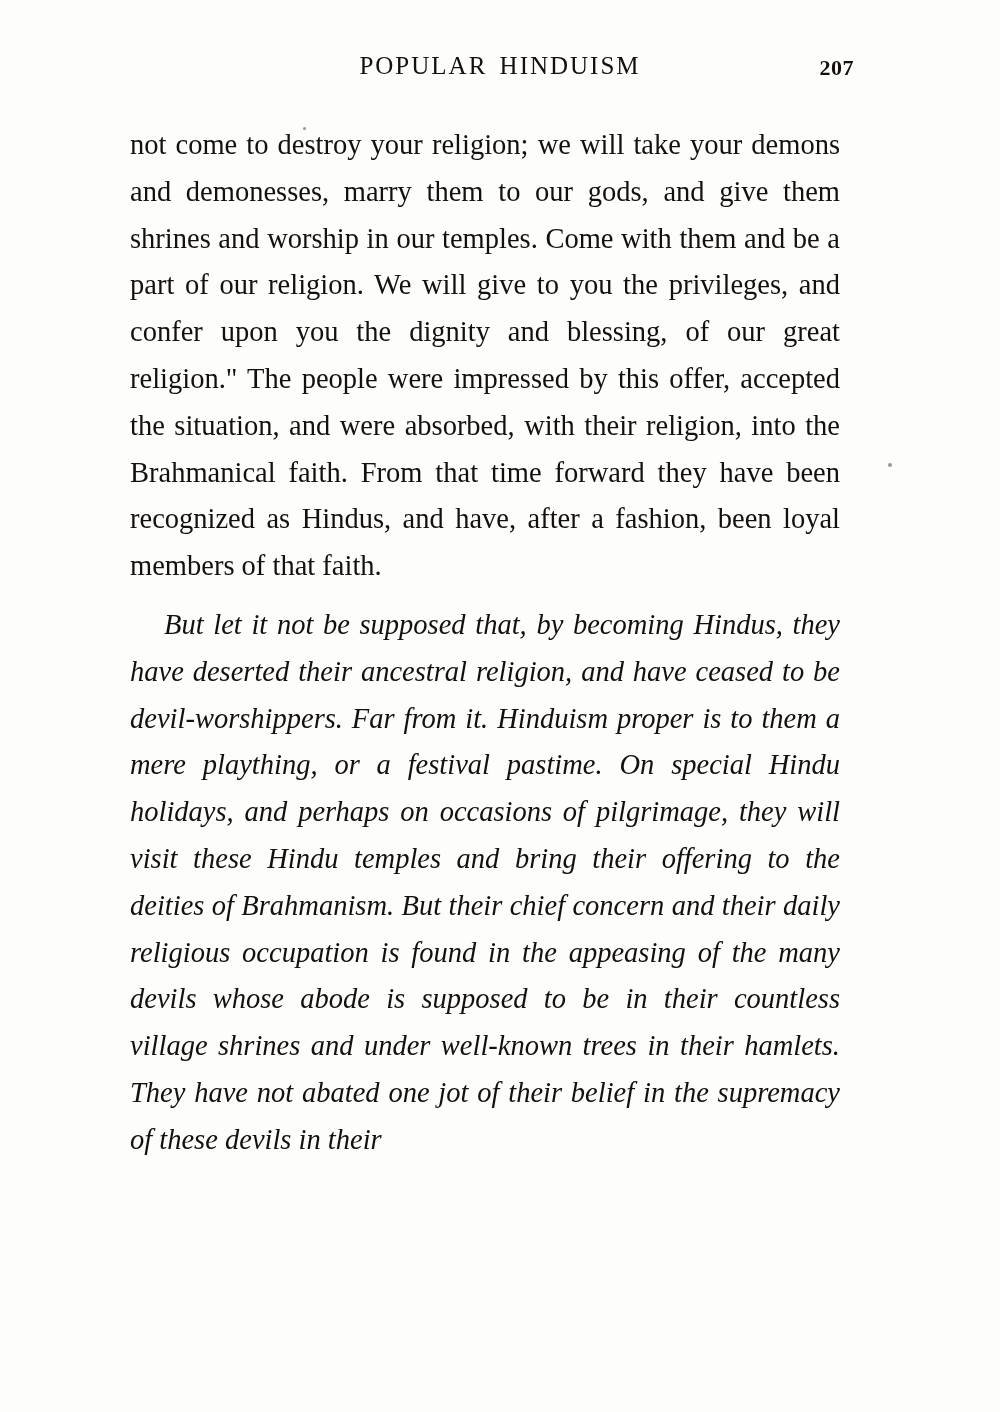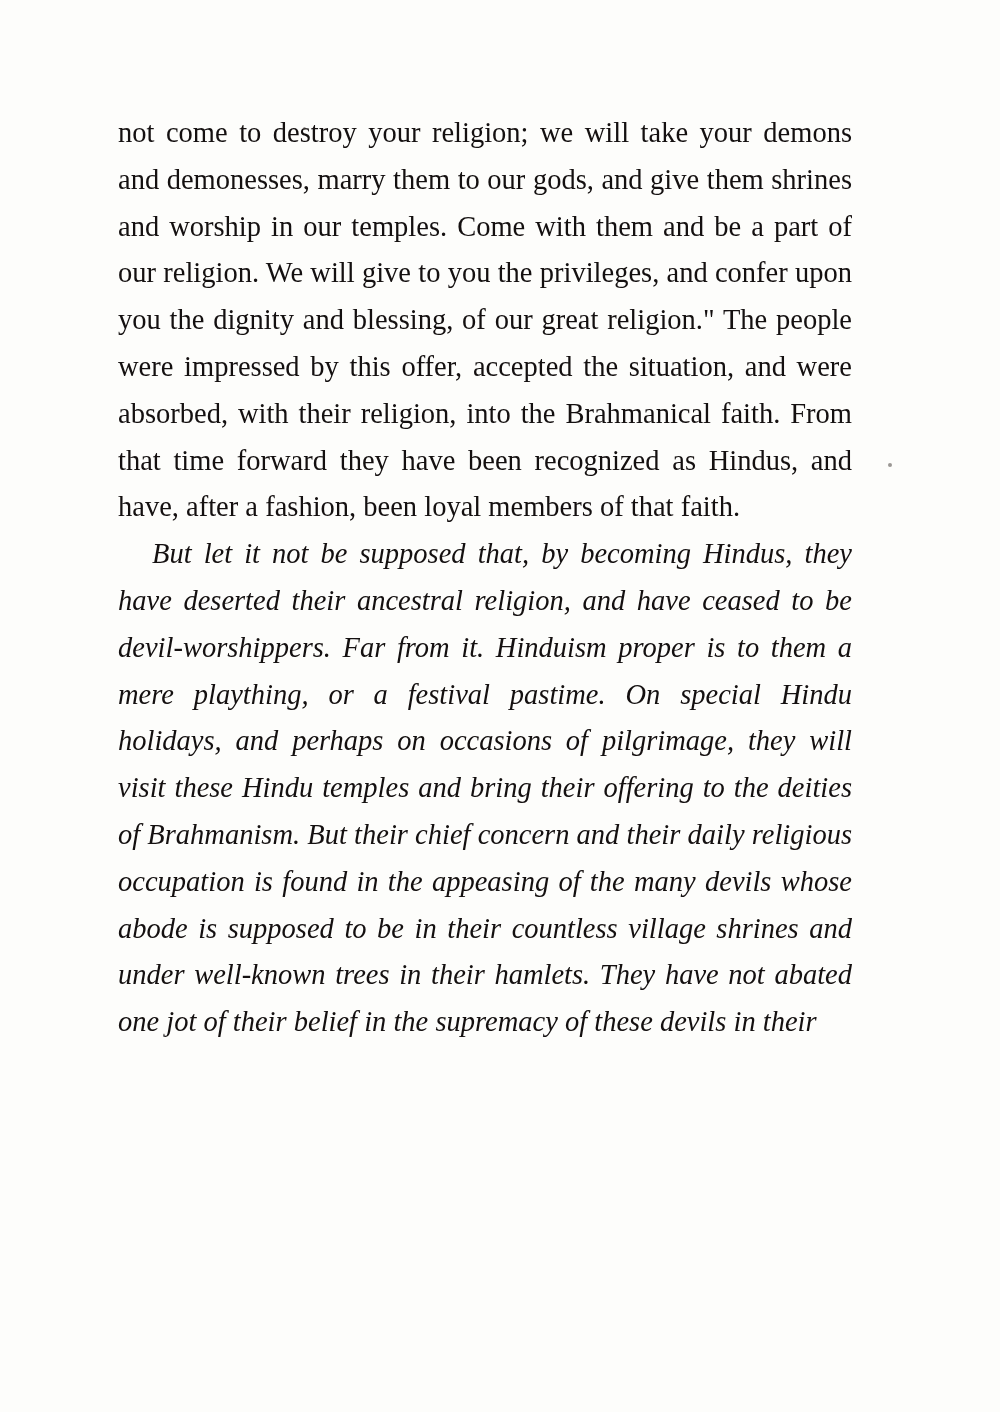--- a/index.html
+++ b/index.html
@@ -50,21 +50,21 @@
     font-weight: 700;
     color: #15100e;
   }
   .body-text {
     position: absolute;
     top: 110px;
     left: 118px;
     width: 734px;
   }
   .para {
-    margin: 0;
+    margin: 12px;
     font-size: 28.5px;
     line-height: 46.8px;
     text-align: justify;
     text-justify: inter-word;
     color: #141010;
     hyphens: manual;
   }
   .para + .para {
     margin-top: 0px;
     font-style: italic;
@@ -80,20 +80,24 @@
     opacity: .55;
   }
   .speck-a { width: 4px; height: 4px; top: 463px; left: 888px; }
   .speck-b { width: 3px; height: 3px; top: 127px; left: 303px; }
 </style>
 </head>
 <body>
 
 <div class="page">
 
+  <div class="running-head">
+    <div class="head-title">POPULAR  HINDUISM</div>
+    <div class="page-number">207</div>
+  </div>
 
   <div class="body-text">
     <p class="para">not come to destroy your religion; we will take your demons and demonesses, marry them to our gods, and give them shrines and worship in our temples.   Come with them and be a part of our religion.   We will give to you the privileges, and confer upon you the dignity and blessing, of our great religion."   The people were impressed by this offer, accepted the situation, and were absorbed, with their religion, into the Brahmanical faith.   From that time forward they have been recognized as Hindus, and have, after a fashion, been loyal members of that faith.</p>
     <p class="para indent">But let it not be supposed that, by becoming Hindus, they have deserted their ancestral religion, and have ceased to be devil-worshippers.   Far from it. Hinduism proper is to them a mere plaything, or a festival pastime.   On special Hindu holidays, and perhaps on occasions of pilgrimage, they will visit these Hindu temples and bring their offering to the deities of Brahmanism.   But their chief concern and their daily religious occupation is found in the appeasing of the many devils whose abode is supposed to be in their countless village shrines and under well-known trees in their hamlets.   They have not abated one jot of their belief in the supremacy of these devils in their</p>
   </div>
 
   <span class="speck speck-a"></span>
   <span class="speck speck-b"></span>
 </div>
 

